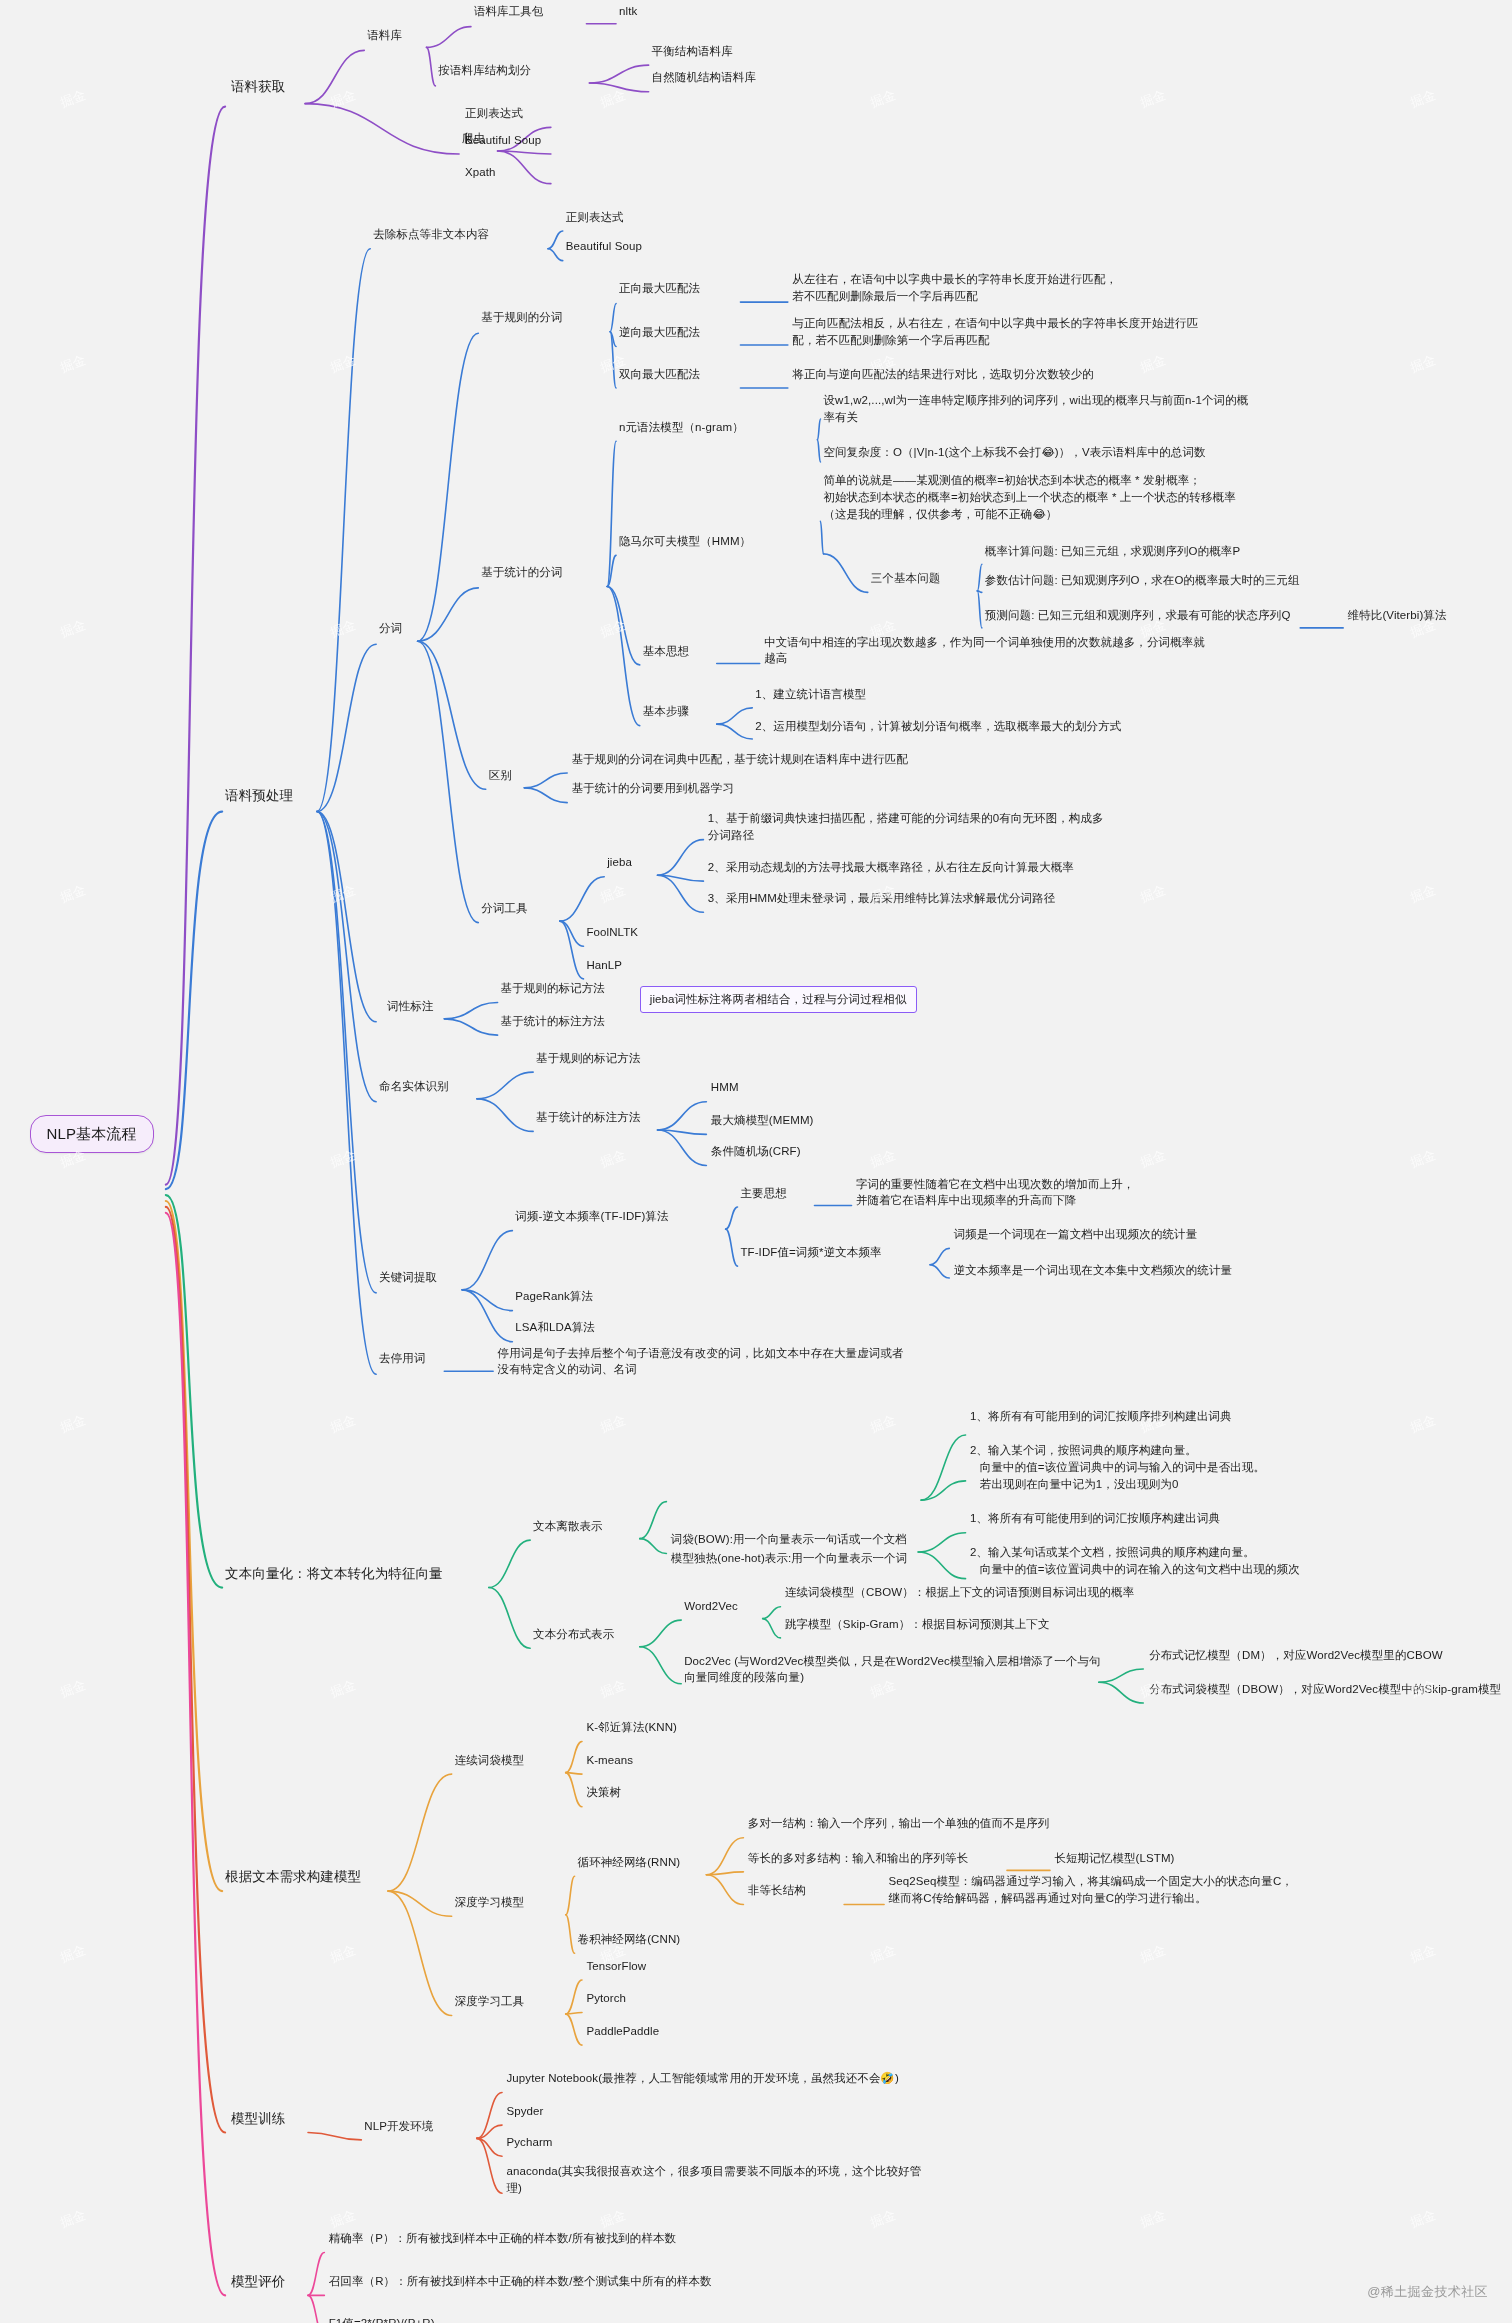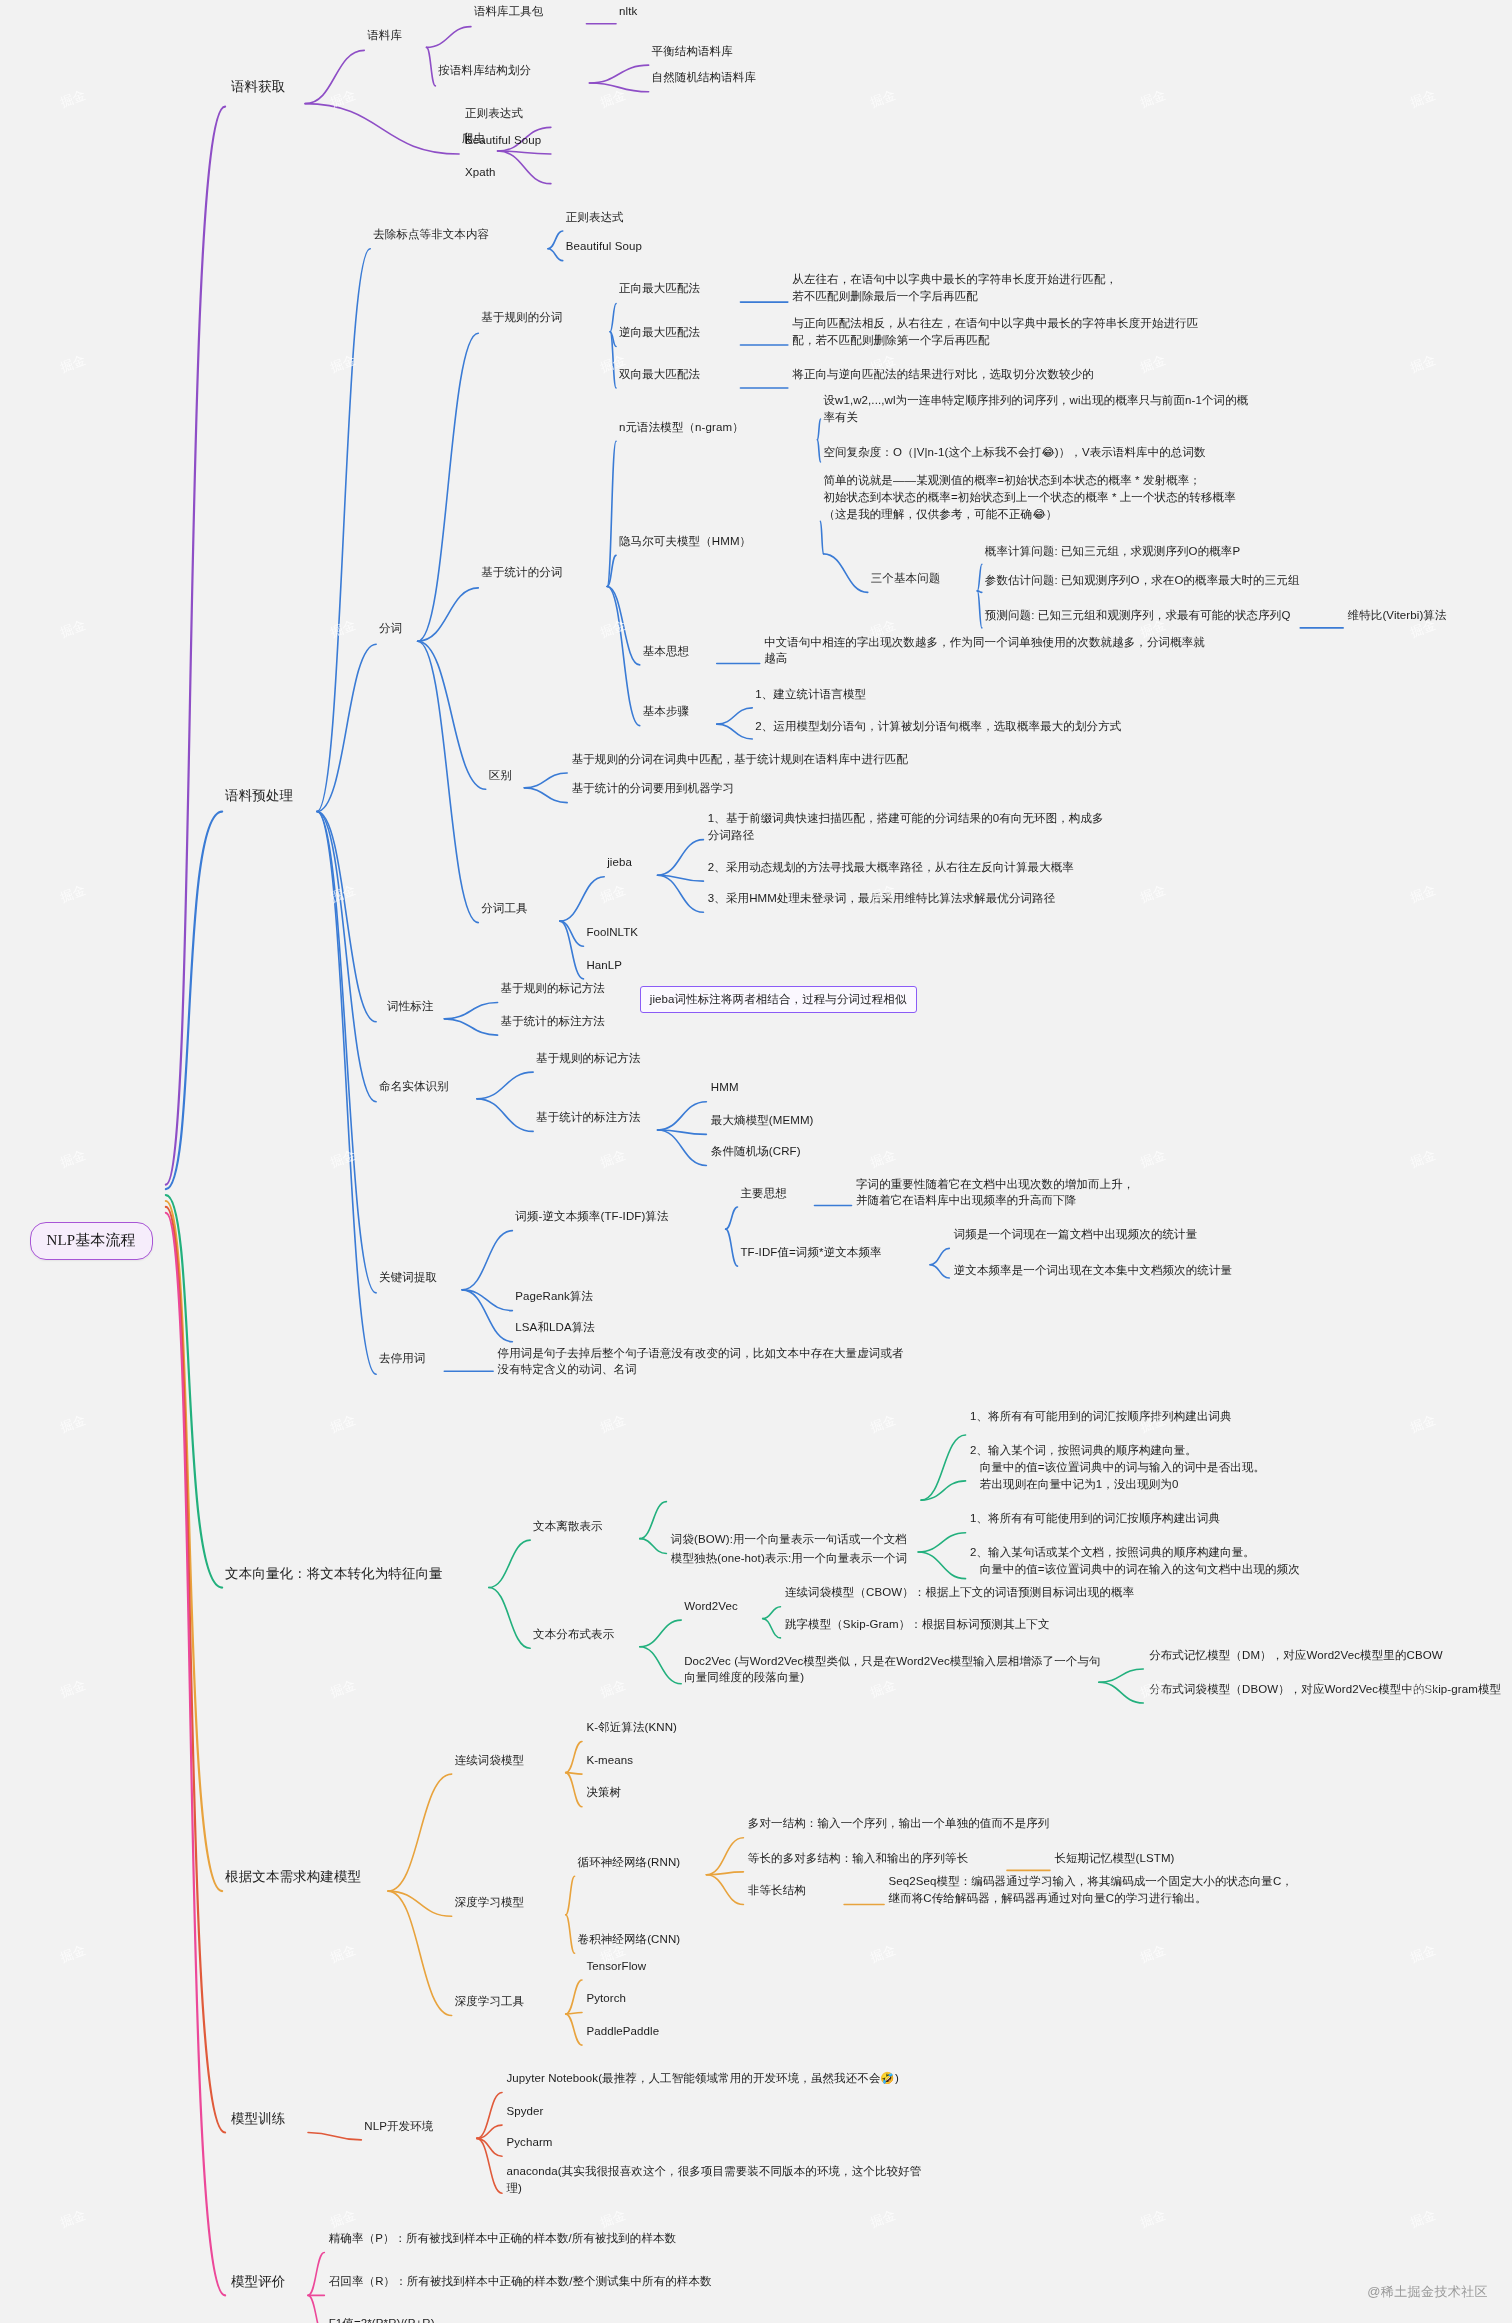--- a/index.html
+++ b/index.html
@@ -166,21 +166,21 @@
       <path d="M 308.02742409402543 2132.497551420176 C 334.68364348677767 2132.497551420176, 334.68364348677767 2139.902056807052, 361.33986287952985 2139.902056807052" fill="none" stroke="#e05a3a" stroke-width="1.6" stroke-linecap="round"></path>
       <path d="M 476.8501469147894 2138.4211557296767 C 489.4378060724779 2138.4211557296767, 489.4378060724779 2092.513222331048, 502.02546523016645 2092.513222331048" fill="none" stroke="#e05a3a" stroke-width="1.6" stroke-linecap="round"></path>
       <path d="M 476.8501469147894 2138.4211557296767 C 489.4378060724779 2138.4211557296767, 489.4378060724779 2125.0930460333007, 502.02546523016645 2125.0930460333007" fill="none" stroke="#e05a3a" stroke-width="1.6" stroke-linecap="round"></path>
       <path d="M 476.8501469147894 2138.4211557296767 C 489.4378060724779 2138.4211557296767, 489.4378060724779 2156.191968658178, 502.02546523016645 2156.191968658178" fill="none" stroke="#e05a3a" stroke-width="1.6" stroke-linecap="round"></path>
       <path d="M 476.8501469147894 2138.4211557296767 C 489.4378060724779 2138.4211557296767, 489.4378060724779 2193.214495592556, 502.02546523016645 2193.214495592556" fill="none" stroke="#e05a3a" stroke-width="1.6" stroke-linecap="round"></path>
       <path d="M 308.02742409402543 2295.3966699314396 C 316.1723800195886 2295.3966699314396, 316.1723800195886 2252.450538687561, 324.3173359451518 2252.450538687561" fill="none" stroke="#ec4899" stroke-width="1.6" stroke-linecap="round"></path>
       <path d="M 308.02742409402543 2295.3966699314396 C 316.1723800195886 2295.3966699314396, 316.1723800195886 2295.3966699314396, 324.3173359451518 2295.3966699314396" fill="none" stroke="#ec4899" stroke-width="1.6" stroke-linecap="round"></path>
       <path d="M 308.02742409402543 2295.3966699314396 C 316.1723800195886 2295.3966699314396, 316.1723800195886 2336.861900097943, 324.3173359451518 2336.861900097943" fill="none" stroke="#ec4899" stroke-width="1.6" stroke-linecap="round"></path>
     </svg>
   <div id="nodes">
-      <div class="node root" style="left: 29.618px; top: 1222px; font-family: Liberation Serif, serif;">NLP基本流程</div>
+      <div class="node root" style="left: 29.618px; top: 1115px;">NLP基本流程</div>
       <div class="node lvl1" style="left: 231.021px; top: 76.8923px;">语料获取</div>
       <div class="node lvl2" style="left: 367.263px; top: 26.5416px;">语料库</div>
       <div class="node lvl2" style="left: 473.888px; top: 2.84721px;">语料库工具包</div>
       <div class="node lvl2" style="left: 619.017px; top: 2.84721px;">nltk</div>
       <div class="node lvl2" style="left: 438.347px; top: 62.0833px;">按语料库结构划分</div>
       <div class="node lvl2" style="left: 651.596px; top: 42.8315px;">平衡结构语料库</div>
       <div class="node lvl2" style="left: 651.596px; top: 69.4878px;">自然随机结构语料库</div>
       <div class="node lvl2" style="left: 462.041px; top: 130.205px;">爬虫</div>
       <div class="node lvl2" style="left: 465.003px; top: 105.029px;">正则表达式</div>
       <div class="node lvl2" style="left: 465.003px; top: 131.686px;">Beautiful Soup</div>

